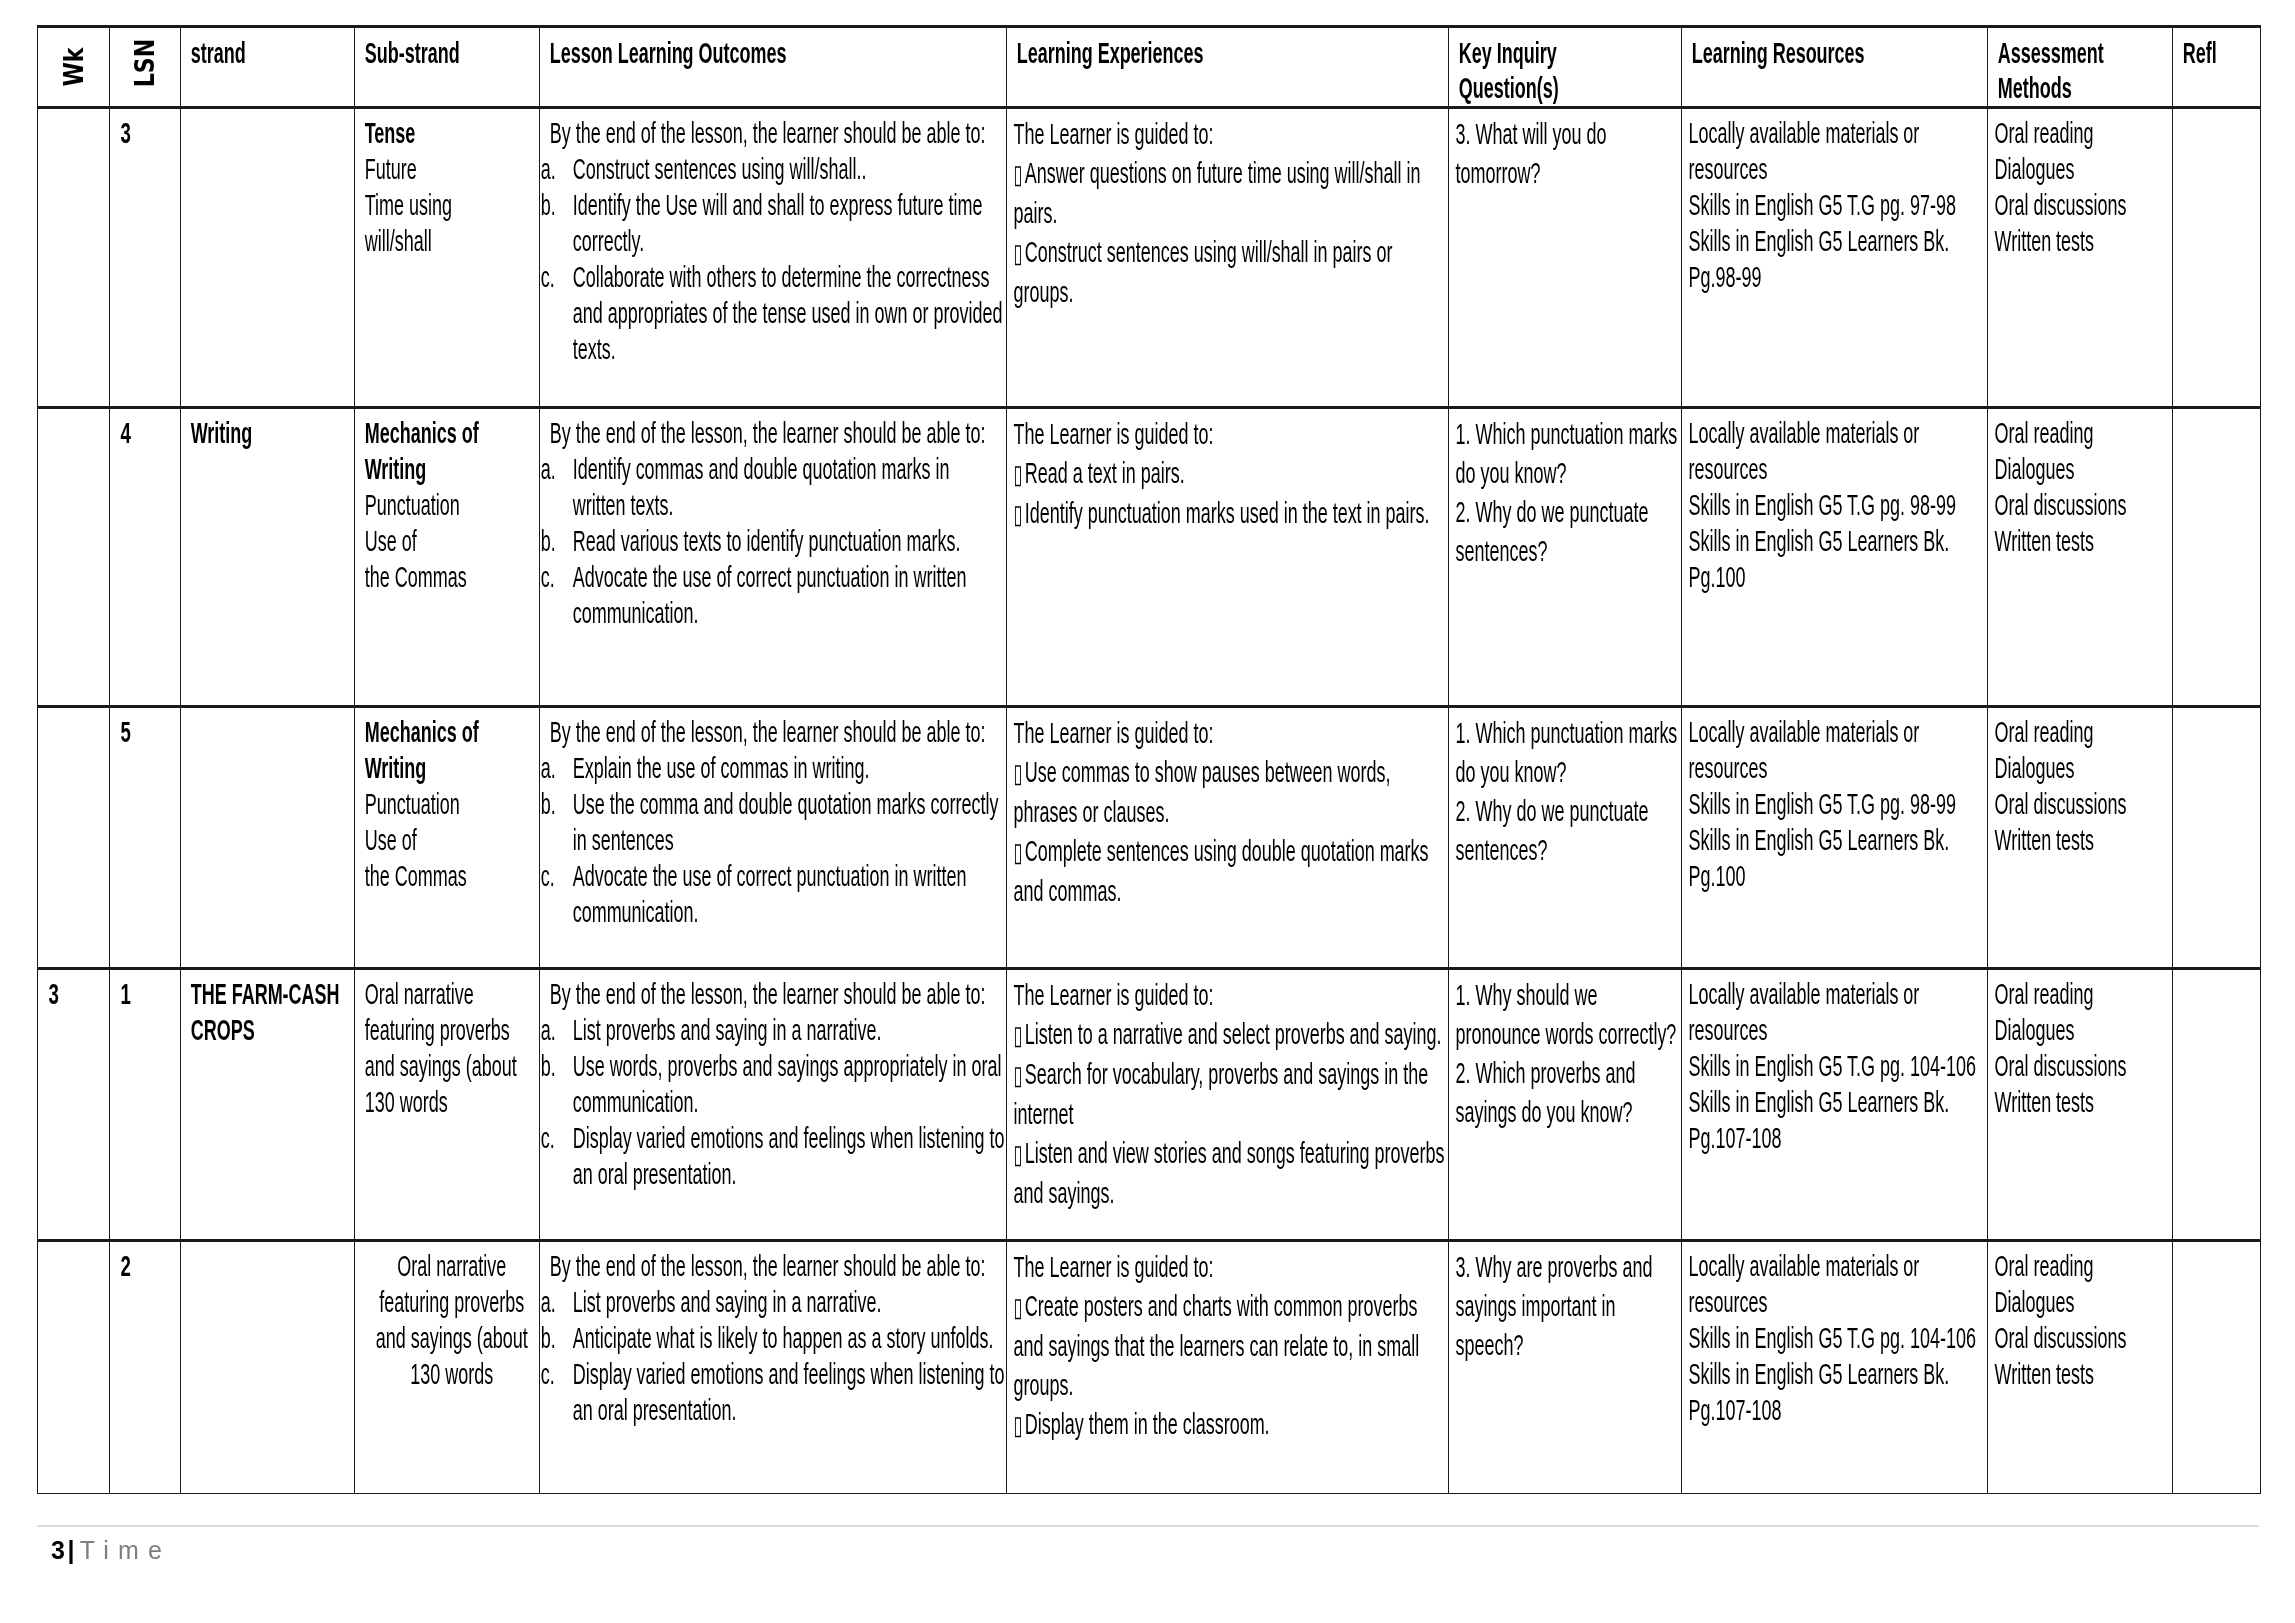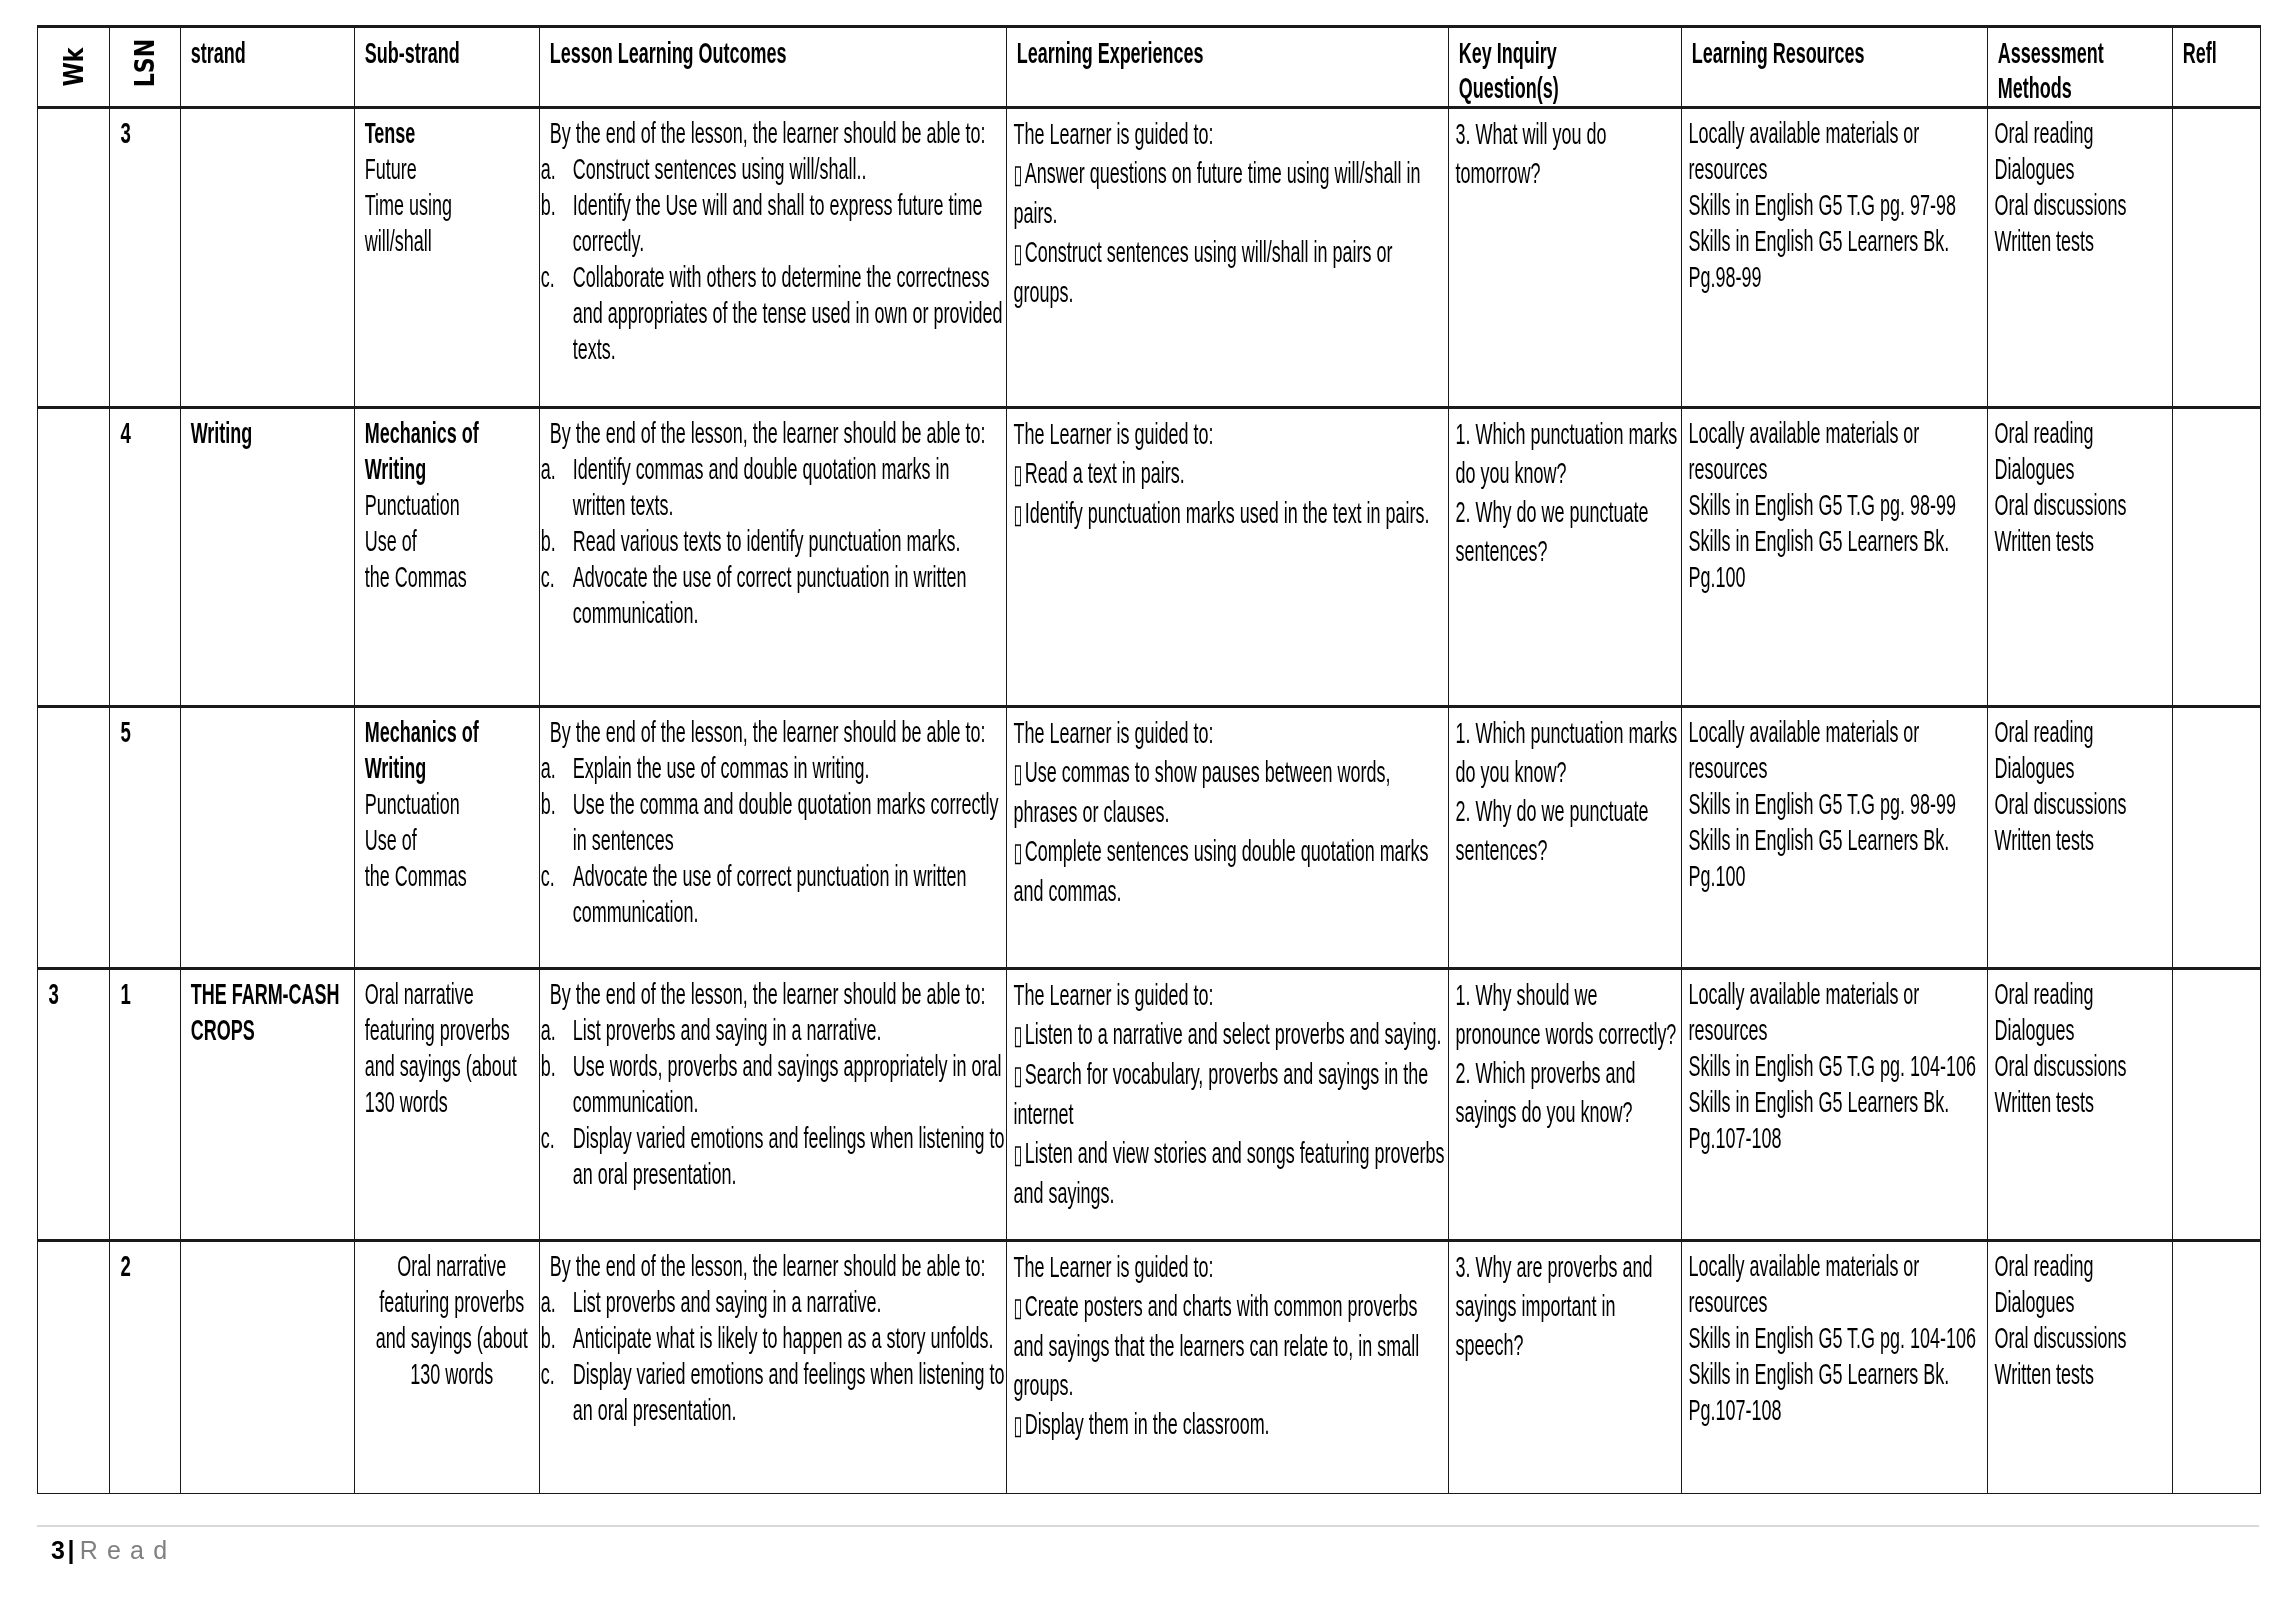--- a/index.html
+++ b/index.html
@@ -392,16 +392,16 @@
           </td>
     <td>
             <div class="cell"></div>
           </td>
   </tr>
 </tbody>
   </table>
 
   <div class="footer-line"></div>
   <div class="footer">
-    <span class="pg-num">3</span><span class="pg-sep">|</span><span class="pg-label">Read</span>
+    <span class="pg-num">3</span><span class="pg-sep">|</span><span class="pg-label">Time</span>
   </div>
 </div>
 
 
 </body></html>

